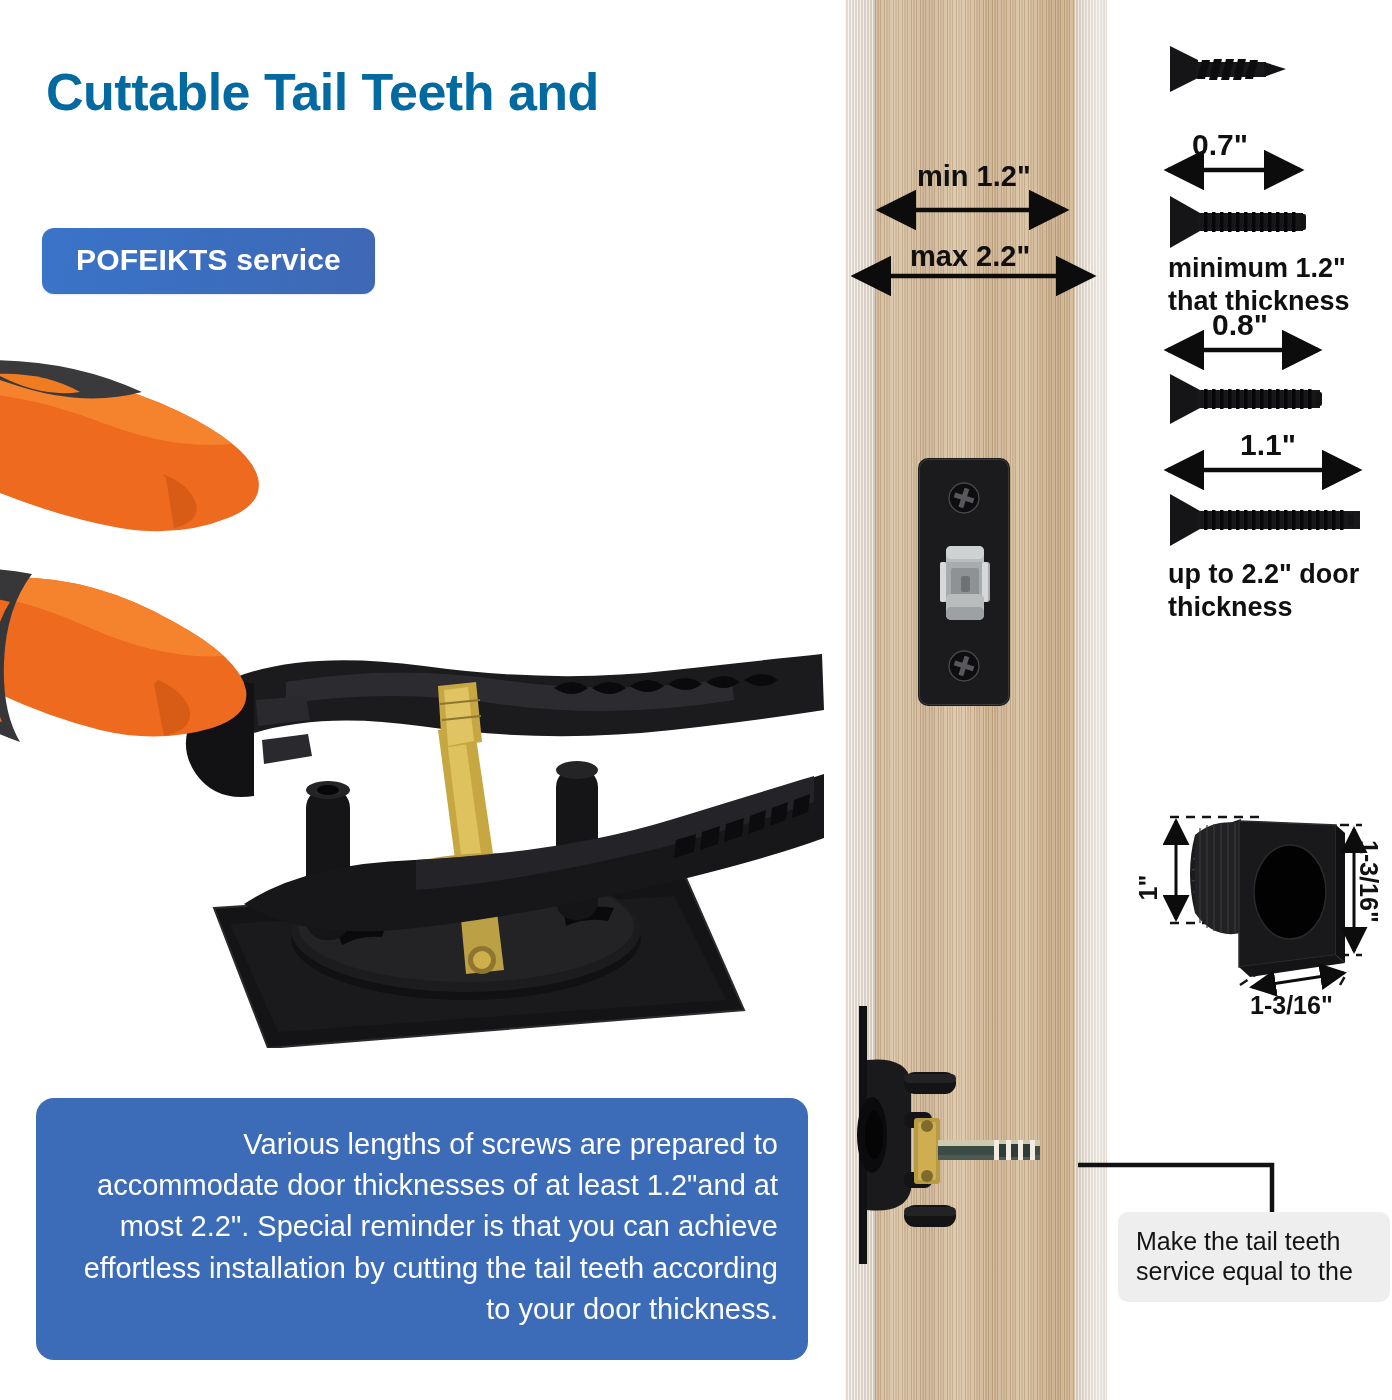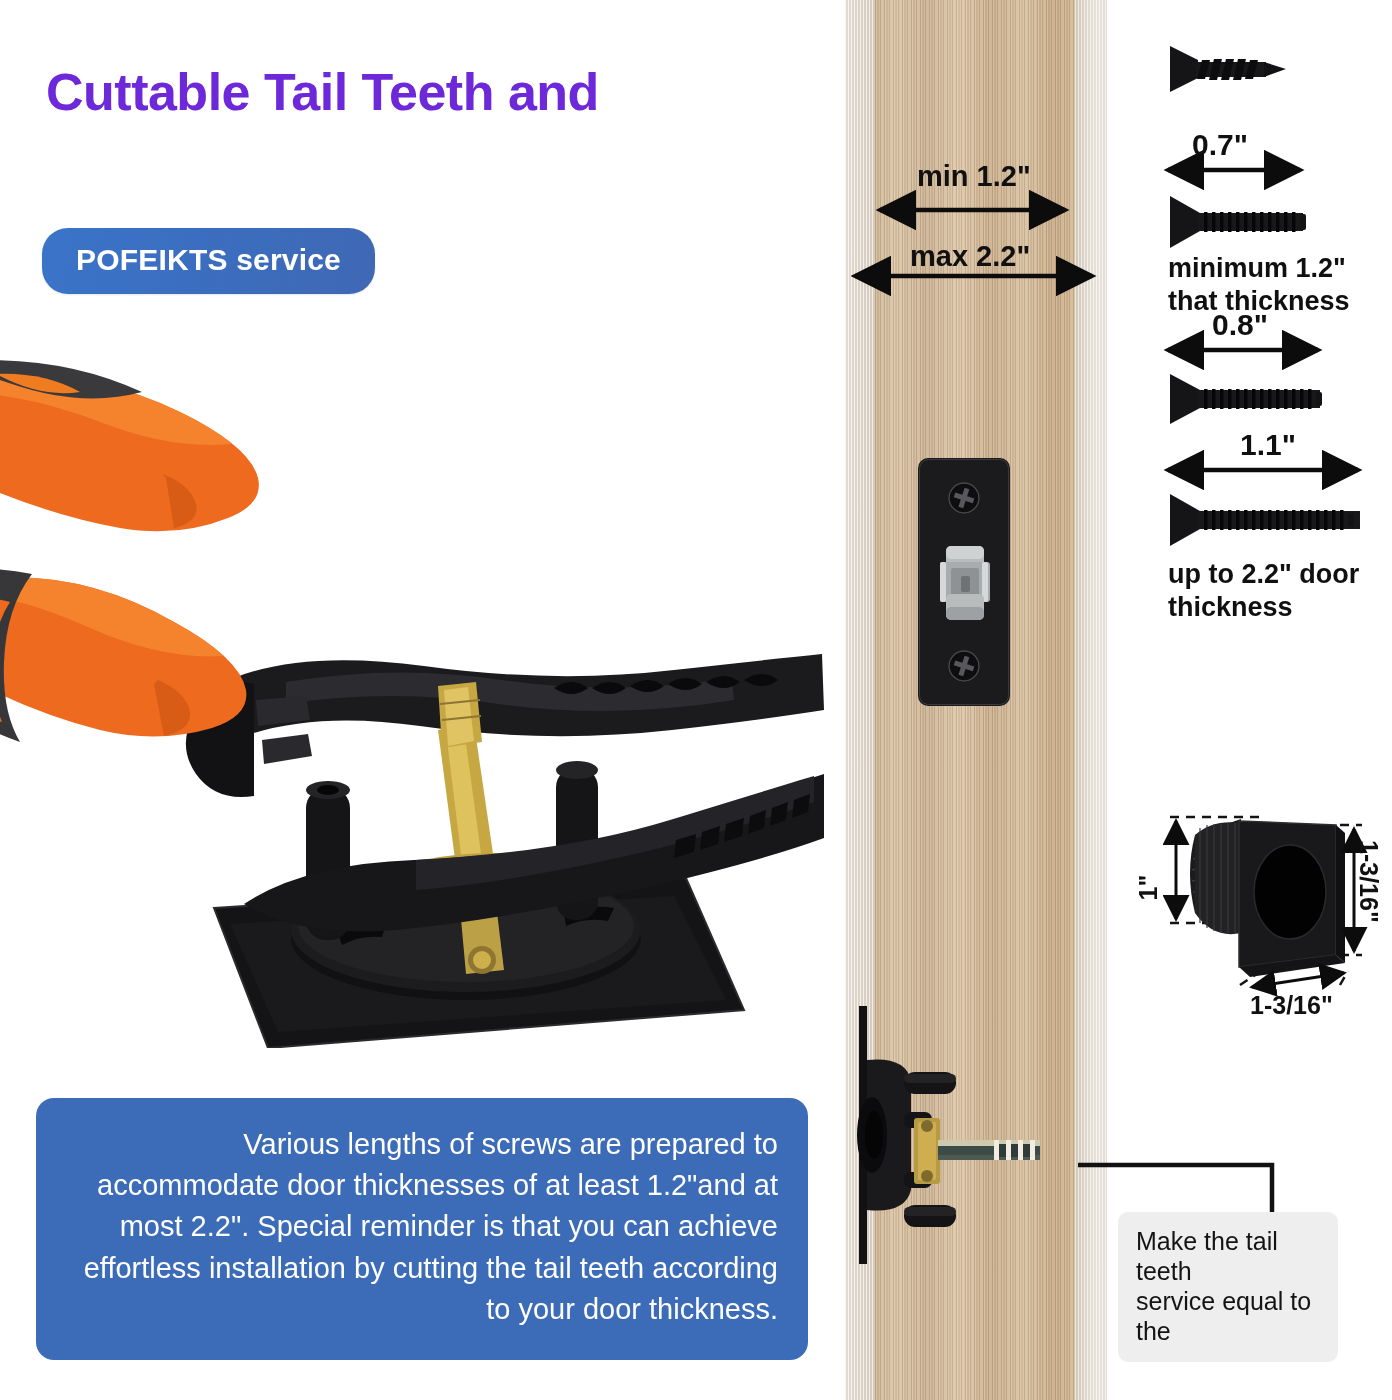--- a/index.html
+++ b/index.html
@@ -7,27 +7,27 @@
     width:1392px;height:1400px;position:relative;overflow:hidden;
     background:#ffffff;
     font-family:"Liberation Sans", sans-serif;
   }
   .stage{position:absolute;inset:0;}
 
   
   .title{
     position:absolute;left:46px;top:62px;width:800px;
     font-size:52px;line-height:1.16;font-weight:bold;
-    color:#6d28d9;letter-spacing:-0.5px;
+    color:#0369a1;letter-spacing:-0.5px;
   }
   .title .l2{display:block;}
 
   .badge{
     position:absolute;left:42px;top:228px;
-    padding:15px 34px 17px 34px;border-radius:26px;
+    padding:15px 34px 17px 34px;border-radius:12px;
     background:linear-gradient(100deg,#3a74c8 0%,#3b6ec0 45%,#3f68b4 100%);
     color:#ffffff;font-size:30px;font-weight:bold;letter-spacing:0.2px;
     box-shadow:0 1px 2px rgba(0,0,0,.10);
   }
 
   
   .photo{position:absolute;left:-14px;top:348px;width:838px;height:700px;}
   .photo svg{display:block;width:100%;height:100%;}
 
   .bluebox{
@@ -69,21 +69,21 @@
 
   
   .latch{position:absolute;left:918px;top:458px;width:92px;height:248px;}
   .rosette{position:absolute;left:852px;top:1000px;width:205px;height:270px;}
 
   
   .spindle{position:absolute;left:1140px;top:795px;width:245px;height:230px;}
 
   
   .callout{
-    position:absolute;left:1118px;top:1212px;width:220px;
+    position:absolute;left:1118px;top:1212px;width:272px;
     box-sizing:border-box;padding:14px 16px 16px 18px;border-radius:10px;
     background:#eeeeee;color:#141414;font-size:25px;line-height:1.2;font-weight:500;
   }
   .calloutline{position:absolute;left:1060px;top:1138px;width:330px;height:130px;}
 </style>
 </head>
 <body>
 
 <div class="stage">
 

